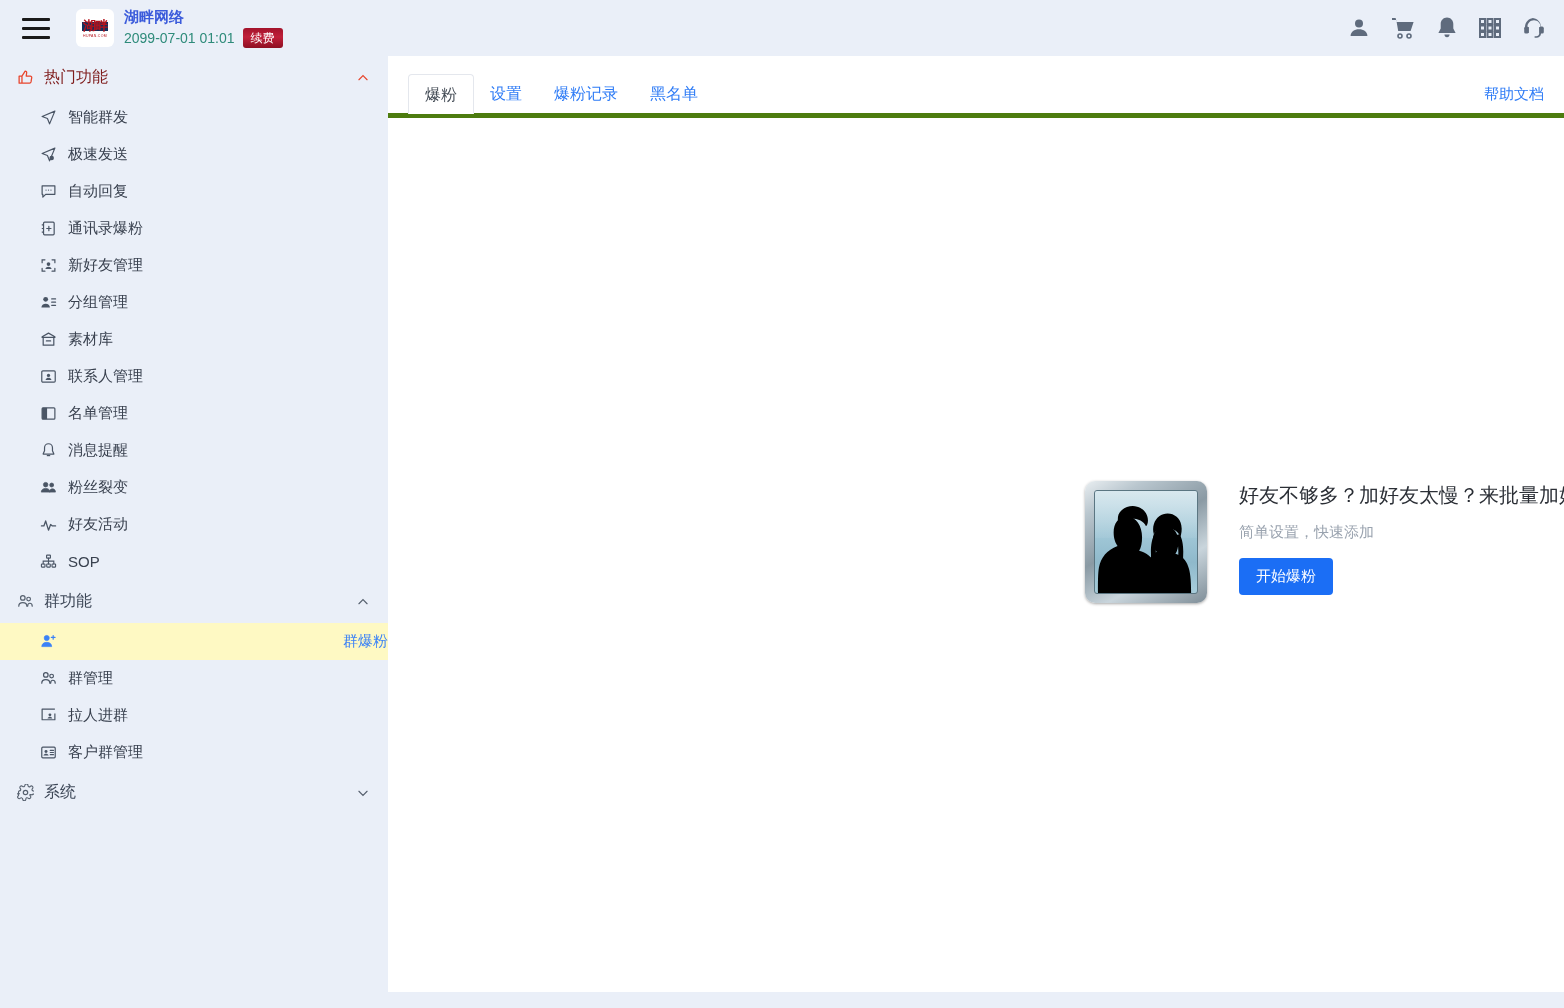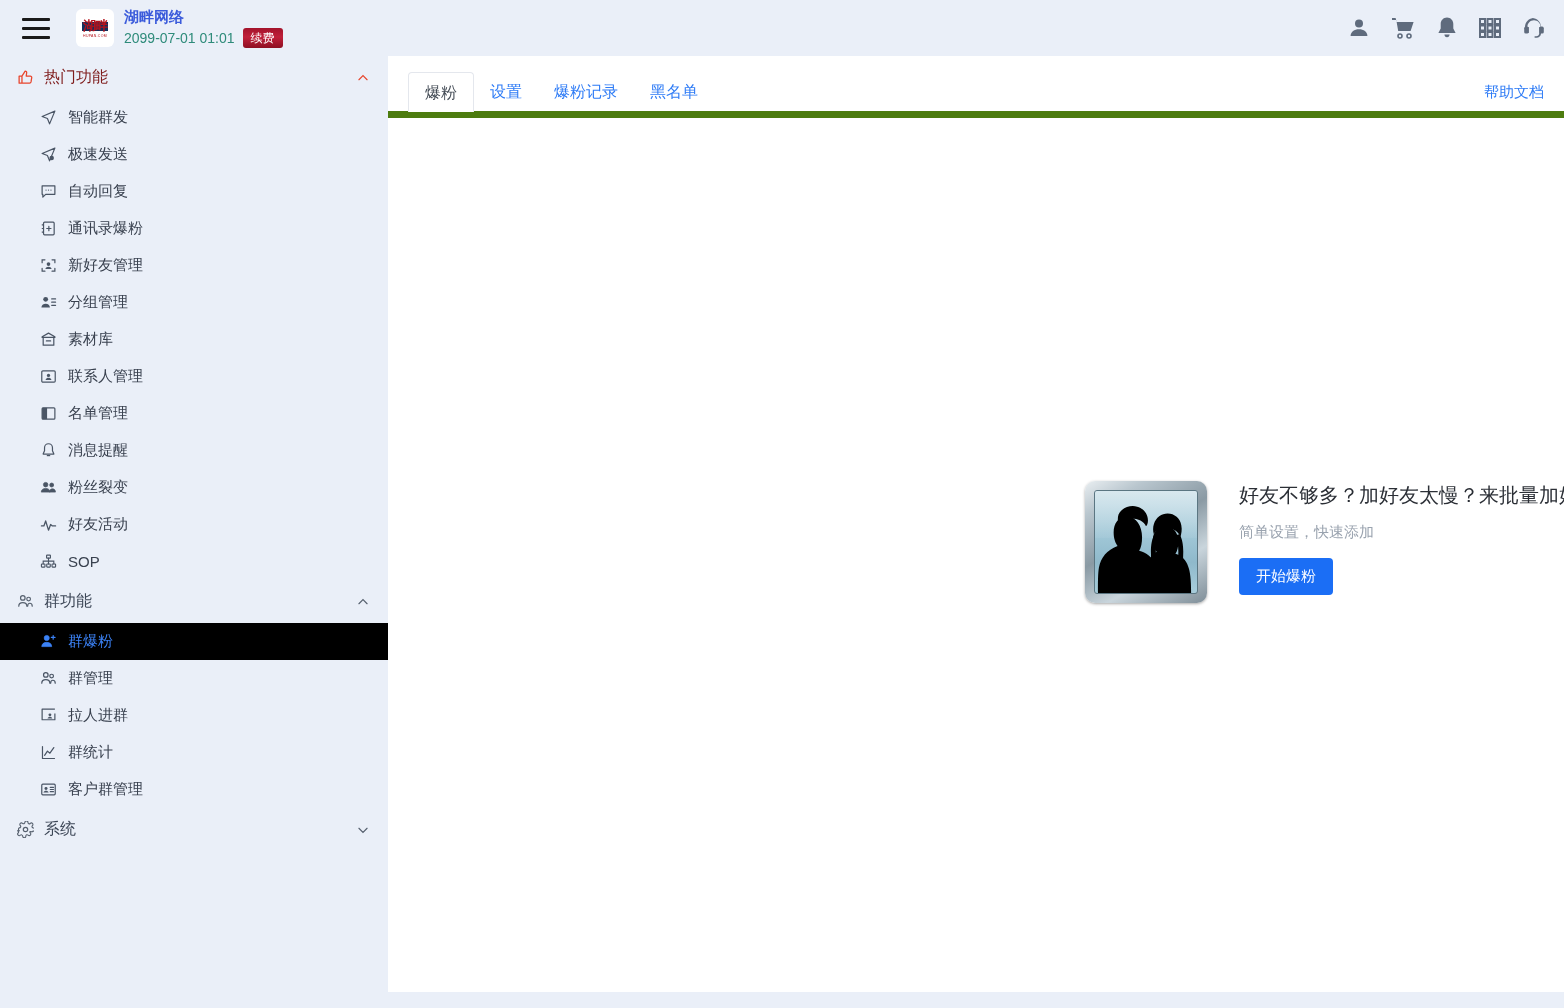--- a/index.html
+++ b/index.html
@@ -83,31 +83,31 @@
   .group-head.plain svg { stroke: #57616f; fill: none; }
   .chev { margin-left: auto; width: 14px; height: 14px; }
   .chev svg { stroke: #8b96a5; fill: none; }
   .nav-item {
     height: 37px; display: flex; align-items: center; padding-left: 38px;
     cursor: pointer; user-select: none;
   }
   .nav-item .ni-ico { width: 20px; display: flex; justify-content: center; align-items: center; }
   .nav-item .ni-ico svg { stroke: #4a5565; fill: none; }
   .nav-item .ni-label { font-size: 15px; color: #39414f; margin-left: 10px; }
-  .nav-item.active { background: #000000; }
+  .nav-item.active { background: #fef9c3; justify-content: space-between; }
   .nav-item.active .ni-label { color: #3b82f6; }
   .nav-item.active .ni-ico svg { stroke: #3b82f6; fill: #3b82f6; }
 
   
   .main {
     position: absolute; top: 56px; left: 388px;
     width: 1176px; height: 936px; background: #ffffff;
   }
   .tabbar {
-    position: relative; height: 62px; border-bottom: 7px solid #4d7c0f;
+    position: relative; height: 62px; border-bottom: 5px solid #4d7c0f;
     display: flex; align-items: flex-end; padding-left: 20px;
   }
   .tab {
     position: relative; font-size: 16px; padding: 0 16px; height: 40px;
     line-height: 40px; color: #2f7cf6; cursor: pointer; top: 1px;
   }
   .tab.active {
     color: #444c56; background: #fff;
     border: 1px solid #e4e7ed; border-bottom: 1px solid #fff;
     border-radius: 4px 4px 0 0;
@@ -408,29 +408,20 @@
         <svg width="17" height="17" viewBox="0 0 24 24" stroke-width="1.7" stroke-linejoin="round">
           <path d="M21 3H3v15h18V9"></path>
           <circle cx="14" cy="11" r="2" fill="#4a5565" stroke="none"></circle>
           <path d="M10.6 16.2c.6-1.8 1.9-2.6 3.4-2.6s2.8.8 3.4 2.6z" fill="#4a5565" stroke="none"></path>
         </svg>
       </span>
     <span class="ni-label">拉人进群</span>
   </div>
   <div class="nav-item">
     <span class="ni-ico">
-        <svg width="17" height="17" viewBox="0 0 24 24" stroke-width="1.7" stroke-linecap="round" stroke-linejoin="round">
-          <path d="M3.5 3.5v17h17"></path>
-          <path d="M6.5 16l4-6 3.5 3 5.5-8"></path>
-        </svg>
-      </span>
-    <span class="ni-label">群统计</span>
-  </div>
-  <div class="nav-item">
-    <span class="ni-ico">
         <svg width="17" height="17" viewBox="0 0 24 24" stroke-width="1.7">
           <rect x="2.5" y="4.5" width="19" height="15" rx="1.5"></rect>
           <circle cx="8.5" cy="10.5" r="2.1" fill="#4a5565" stroke="none"></circle>
           <path d="M4.8 16.4c.6-1.9 2-2.7 3.7-2.7s3.1.8 3.7 2.7z" fill="#4a5565" stroke="none"></path>
           <path d="M14.5 9h4.5M14.5 12h4.5M14.5 15h4.5" stroke-linecap="round"></path>
         </svg>
       </span>
     <span class="ni-label">客户群管理</span>
   </div>
 

